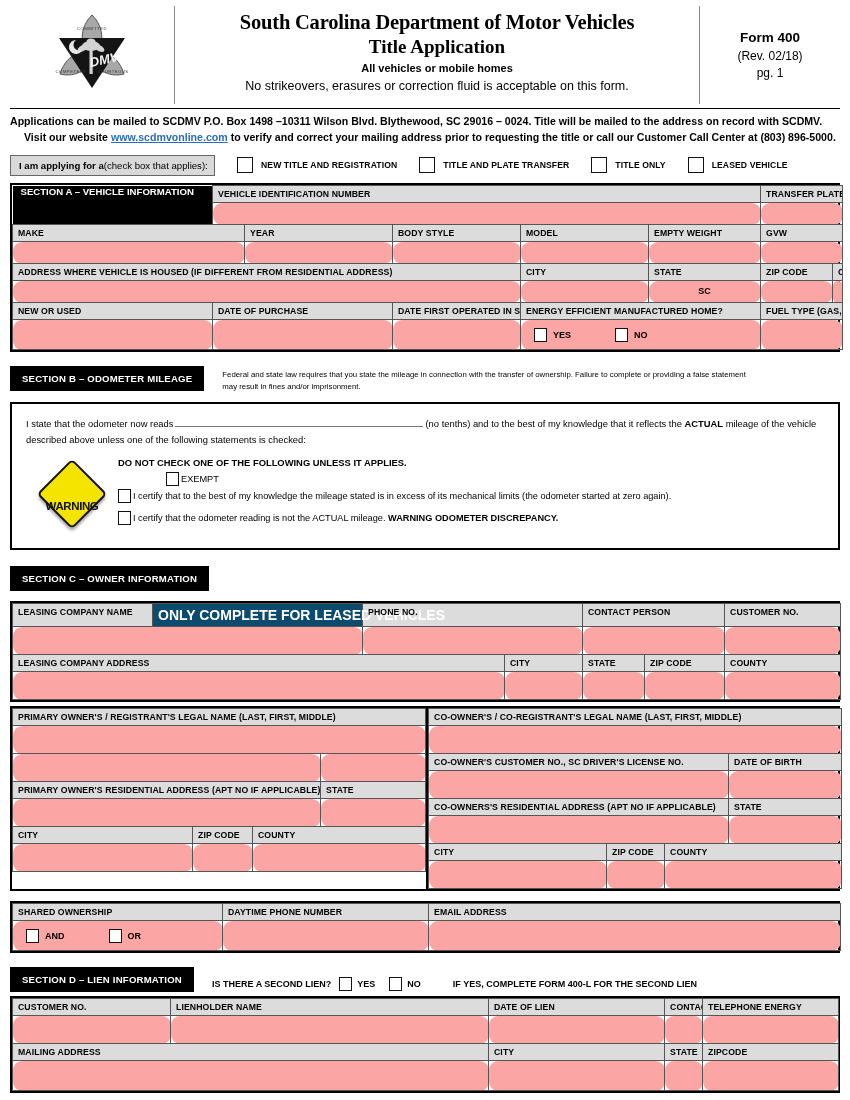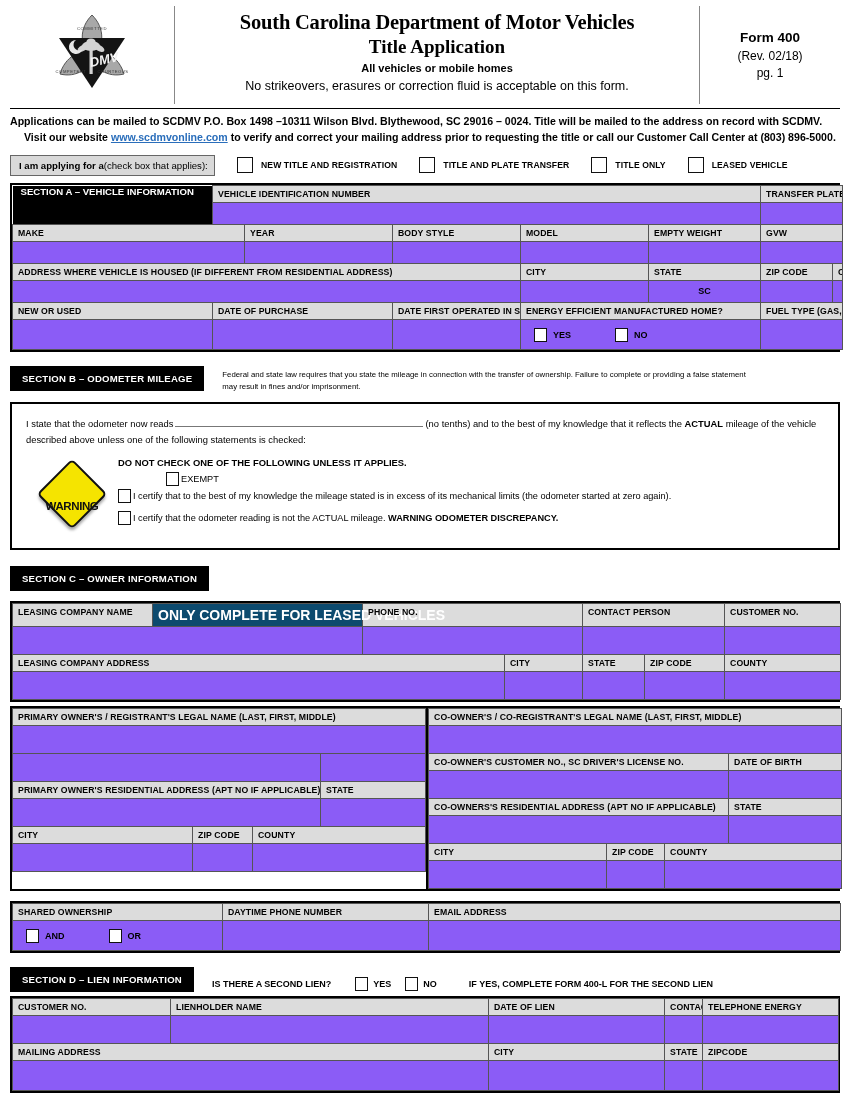--- a/index.html
+++ b/index.html
@@ -52,21 +52,21 @@
   .sectab {
     background:#000; color:#fff; font-weight:bold; font-size:9.6px;
     display:inline-flex; align-items:center; padding:0 12px; height:25px; letter-spacing:.2px;
   }
 
   
   .tbl { width:100%; border-collapse:collapse; table-layout:fixed; }
   .tbl td { border:1px solid #555; vertical-align:top; }
   .lbl { background:#dcdcdc; font-size:8.7px; font-weight:bold; padding:3px 4px 3px 5px;
          letter-spacing:.1px; white-space:nowrap; overflow:hidden; }
-  .val { height:22px; background:#8b5cf6; }
+  .val { height:22px; background:#fca5a5;border-radius:9px; }
 
   .secA-wrap { margin-top:6px; border:2px solid #000; }
   .tabcell { background:#000; color:#fff; font-weight:bold; font-size:9.6px;
              text-align:left; padding:0 8px; vertical-align:bottom; }
   .tabcell .tx { display:block; padding-bottom:7px; }
 
   
   .preset { font-size:9px; font-weight:bold; text-align:center; padding-top:5px; }
 
   .inlinecb { display:flex; align-items:center; height:100%; padding-left:12px; }
@@ -104,21 +104,21 @@
   .blackinline { background:#0c4a6e; color:#fff; font-weight:bold; font-size:14px;
                  padding:3px 4px 3px 5px; white-space:nowrap; }
   .owner-outer { margin-top:4px; }
   .twoside { display:flex; }
   .twoside > div { flex:1; }
   .twoside > div:first-child { border-right:2px solid #000; }
 
   
   .secD-head { margin-top:14px; position:relative; display:flex; align-items:flex-end; }
   .lienq { display:flex; align-items:center; margin-left:18px; padding-bottom:1px; }
-  .lienq .q { font-size:9px; font-weight:bold; margin-right:24px; }
+  .lienq .q { font-size:9px; font-weight:bold; margin-right:8px; }
   .lienq .cb { margin-right:5px; }
   .lienq .yn { font-size:9px; font-weight:bold; margin-right:14px; }
   .lienq .ifyes { font-size:9px; font-weight:bold; margin-left:18px; }
   .secD-grid { margin-top:4px; border:2px solid #000; }
 
   .val.tall { height:28px; }
   .val.tall2 { height:30px; }
 </style>
 </head>
 <body>

